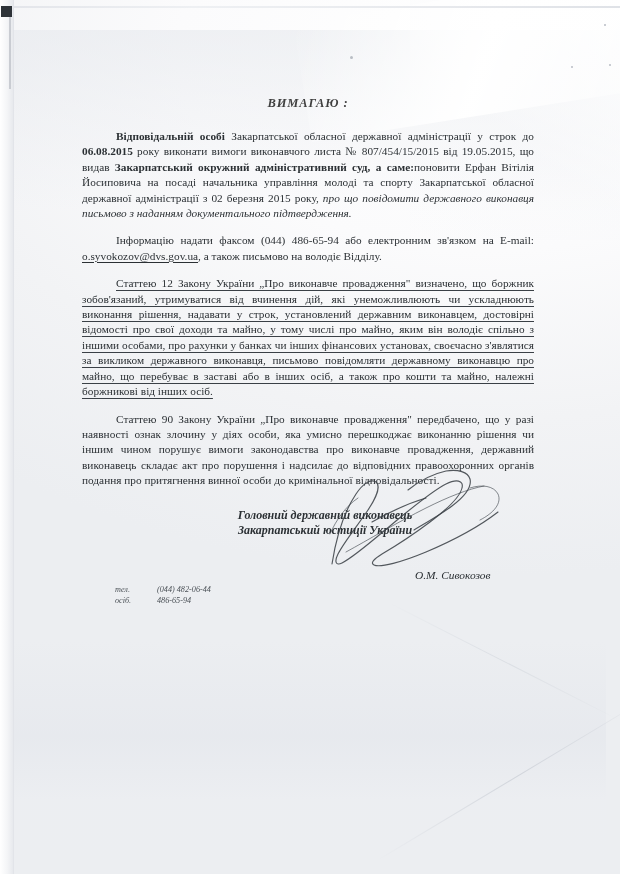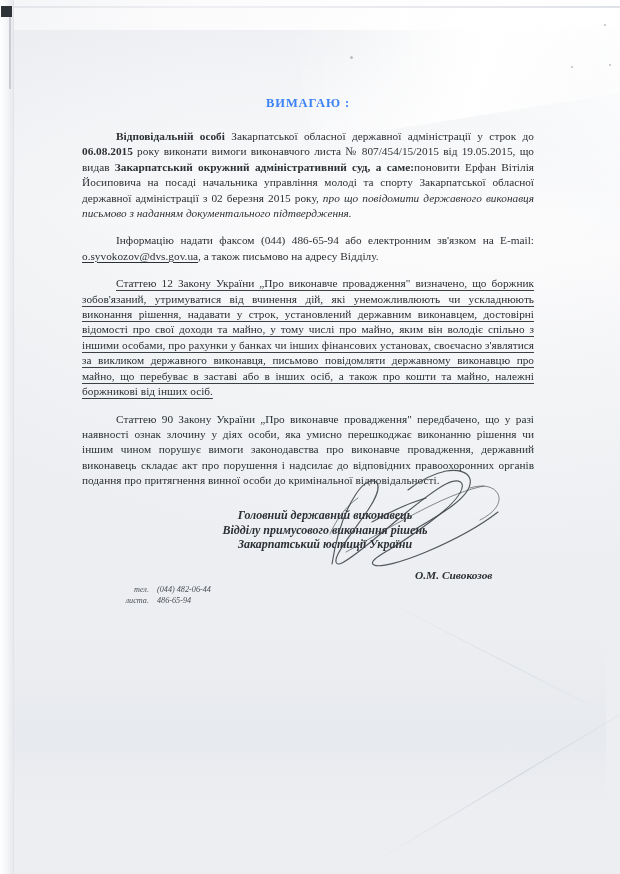--- a/index.html
+++ b/index.html
@@ -110,21 +110,22 @@
     top: 96px;
     width: 452px;
     color: #2b3034;
   }
   .doc-title {
     text-align: center;
     font-weight: bold;
     font-size: 12.5px;
     letter-spacing: .9px;
     margin: 0 0 18px 0;
-    color: #3b82f6;
+    color: #404040;
+    font-style: italic;
   }
   p.para {
     margin: 12px 0 11px 0;
     font-size: 11.3px;
     line-height: 15.4px;
     text-align: justify;
     text-indent: 34px;
     color: #2b3034;
     -webkit-hyphens: none;
     hyphens: none;
@@ -154,35 +155,35 @@
     line-height: 14.6px;
     color: #2b3034;
     white-space: nowrap;
     text-align: center;
   }
   .signer-name {
     position: absolute;
     left: 300px;
     top: 61px;
     font-style: italic;
-    font-weight: bold;
+    font-weight: normal;
     font-size: 11.4px;
     color: #2b3034;
     white-space: nowrap;
   }
   .contacts {
     position: absolute;
     left: 115px;
     top: 584px;
     font-style: italic;
     font-size: 8.2px;
     line-height: 11px;
     color: #4a5056;
   }
-  .contacts .row { display: flex; text-align: right; }
+  .contacts .row { display: flex; }
   .contacts .lbl { width: 34px; }
   .contacts .val { white-space: nowrap; margin-left: 8px; }
 
   
   .sig-svg {
     position: absolute;
     left: 322px;
     top: 468px;
     width: 190px;
     height: 118px;
@@ -222,47 +223,46 @@
 </div>
 <div class="top-edge"></div>
 
 <div class="page">
   <div class="doc">
 
     <div class="doc-title">ВИМАГАЮ :</div>
 
     <p class="para"><span class="b">Відповідальній особі</span><span> Закарпатської обласної державної адміністрації у строк до </span><span class="b">06.08.2015</span><span> року виконати вимоги виконавчого листа № 807/454/15/2015 від 19.05.2015, що видав </span><span class="b">Закарпатський окружний адміністративний суд, а саме:</span><span>поновити Ерфан Вітілія Йосиповича</span><span> на посаді начальника управління молоді та спорту Закарпатської обласної державної адміністрації з </span><span>02 березня 2015 року,</span><span class="i"> про що повідомити державного виконавця письмово з наданням документального підтвердження.</span></p>
 
-    <p class="para tight"><span>Інформацію надати факсом (044) 486-65-94 або електронним зв'язком на E-mail: </span><span class="u">o.syvokozov@dvs.gov.ua</span><span>, а також письмово на адресу Відділу.</span></p>
+    <p class="para tight"><span>Інформацію надати факсом (044) 486-65-94 або електронним зв'язком на E-mail: </span><span class="u">o.syvokozov@dvs.gov.ua</span><span>, а також письмово на володіє Відділу.</span></p>
 
     <p class="para blk-underline">Статтею 12 Закону України „Про виконавче провадження" визначено, що боржник зобов'язаний, утримуватися від вчинення дій, які унеможливлюють чи ускладнюють виконання рішення, надавати у строк, установлений державним виконавцем, достовірні відомості про свої доходи та майно, у тому числі про майно, яким він володіє спільно з іншими особами, про рахунки у банках чи інших фінансових установах, своєчасно з'являтися за викликом державного виконавця, письмово повідомляти державному виконавцю про майно, що перебуває в заставі або в інших осіб, а також про кошти та майно, належні боржникові від інших осіб.</p>
 
 
     <p class="para">Статтею 90 Закону України „Про виконавче провадження" передбачено, що у разі наявності ознак злочину у діях особи, яка умисно перешкоджає виконанню рішення чи іншим чином порушує вимоги законодавства про виконавче провадження, державний виконавець складає акт про порушення і надсилає до відповідних правоохоронних органів подання про притягнення винної особи до кримінальної відповідальності.</p>
   </div>
 
   <div class="sig-block">
     <div class="sig-line">Головний державний виконавець</div>
-    <div class="sig-line">Відділу примусового виконання рішень</div>
     <div class="sig-line">Закарпатський юстиції України</div>
     <div class="signer-name">О.М. Сивокозов</div>
   </div>
 
   <svg class="sig-svg" viewBox="0 0 190 118">
     <path d="M10,96 C14,70 22,44 34,26 C40,17 48,10 54,14 C59,18 54,30 46,42 C36,57 22,74 16,86 C12,94 14,98 20,95 C34,88 58,66 80,48 C96,35 112,22 124,16 C134,11 142,12 140,20 C138,29 124,42 108,54 C92,66 72,79 60,86 C52,91 48,95 52,97 C58,100 80,94 104,84 C130,73 158,58 176,44"></path>
     <path d="M86,22 C96,14 110,6 124,3 C136,1 146,4 148,11 C150,19 142,29 130,38 C118,47 102,56 92,62"></path>
     <path class="thin" d="M24,84 C46,72 76,54 104,40 C126,29 146,21 162,18"></path>
     <path class="thin" d="M148,20 C160,16 172,18 176,26 C180,35 172,45 158,52"></path>
     <path d="M50,54 C64,46 84,36 104,30"></path>
     <path class="thin" d="M8,66 C14,52 24,38 36,30"></path>
   </svg>
 
   <div class="contacts">
     <div class="row">
       <span class="lbl">тел.</span>
       <span class="val">(044) 482-06-44</span>
     </div>
     <div class="row">
-      <span class="lbl">листа.</span>
+      <span class="lbl">осіб.</span>
       <span class="val">486-65-94</span>
     </div>
   </div>
 </div>
 
 </body></html>

